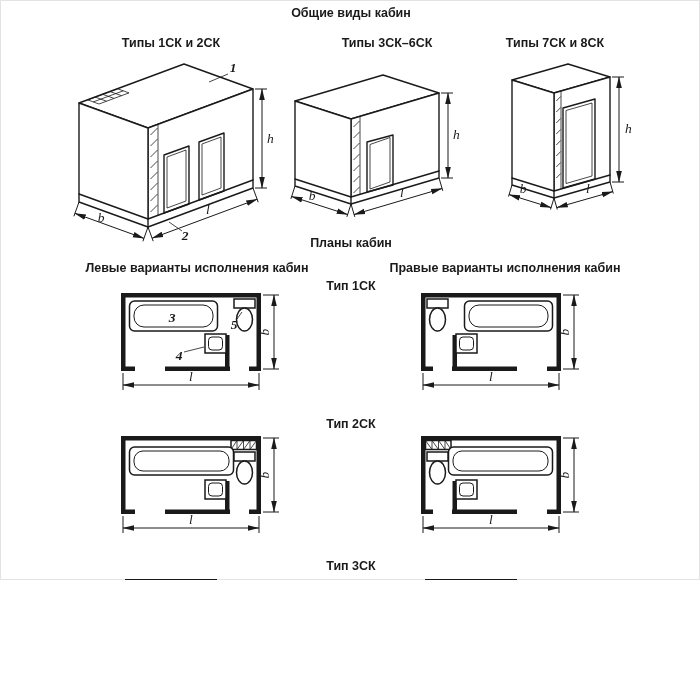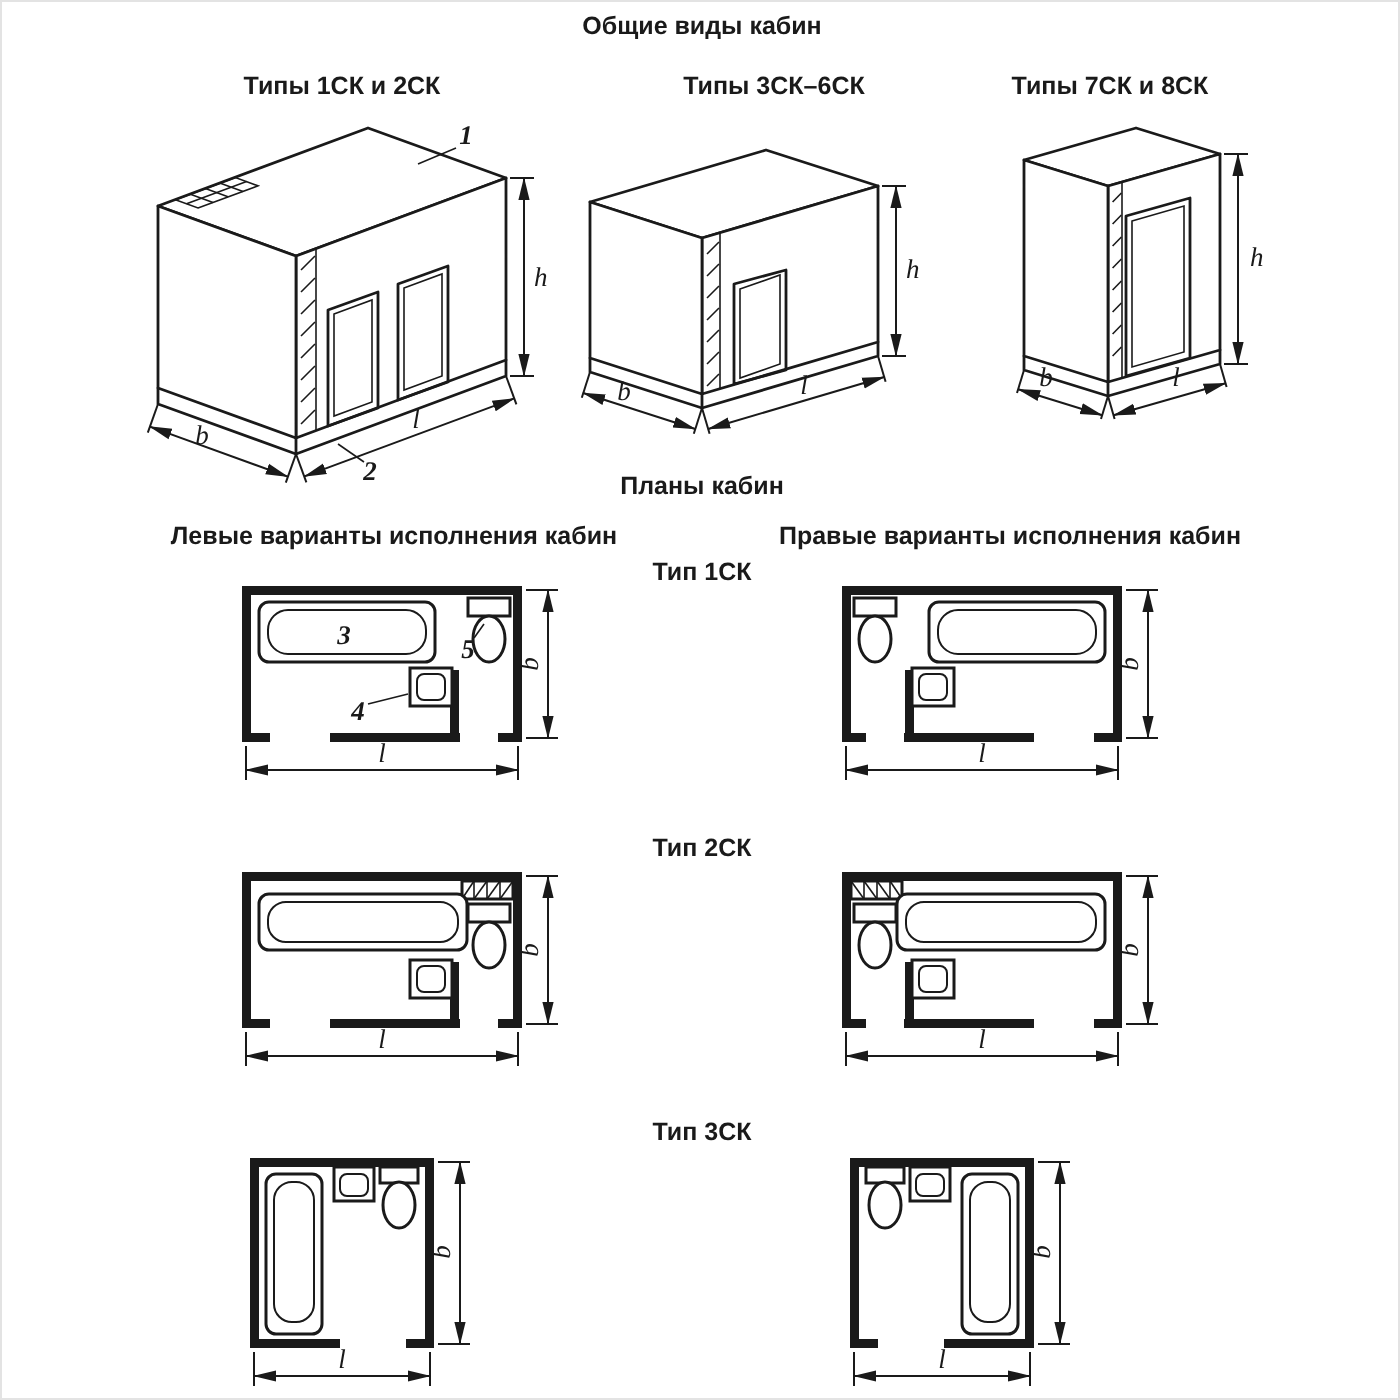--- a/index.html
+++ b/index.html
@@ -1,17 +1,17 @@
 <!DOCTYPE html>
 <html><head>
 <meta charset="utf-8">
 <style>
   html,body{margin:0;padding:0;background:#ffffff;}
   .page{
-    position:relative;width:700px;height:700px;background:#ffffff;
+    position:relative;width:700px;height:580px;background:#ffffff;
     border:1px solid #e3e3e3;box-sizing:border-box;
     font-family:"Liberation Sans",sans-serif;
   }
   svg{display:block;}
   text{fill:#1a1a1a;}
   .hdr{font-family:"Liberation Sans",sans-serif;font-size:12.5px;font-weight:700;}
   .dim{font-family:"Liberation Serif",serif;font-style:italic;font-size:13.5px;}
   .call{font-family:"Liberation Serif",serif;font-style:italic;font-weight:700;font-size:13.5px;}
   .mid{text-anchor:middle;}
   .ln{stroke:#1a1a1a;stroke-width:1.4;fill:none;stroke-linejoin:round;stroke-linecap:round;}

